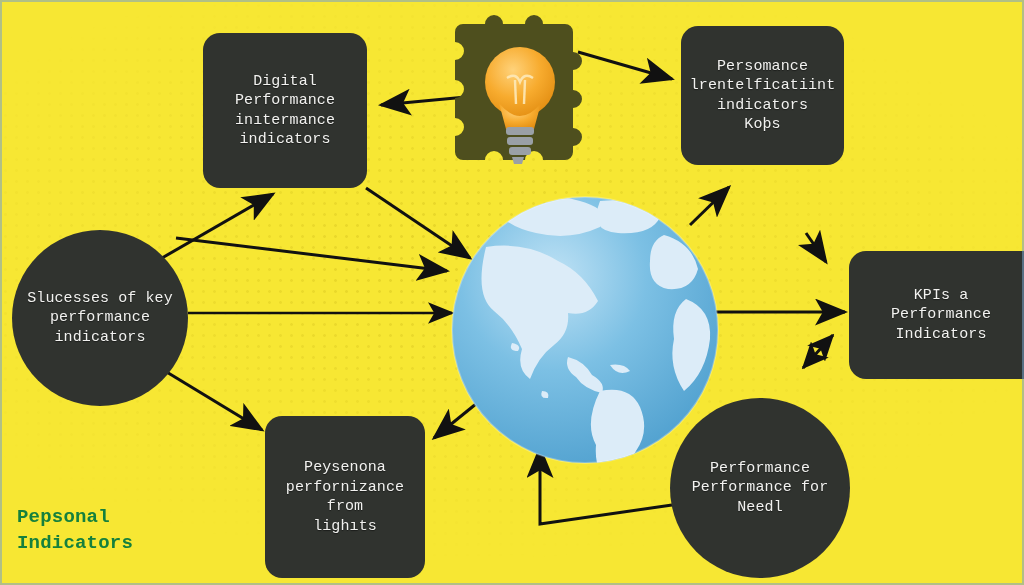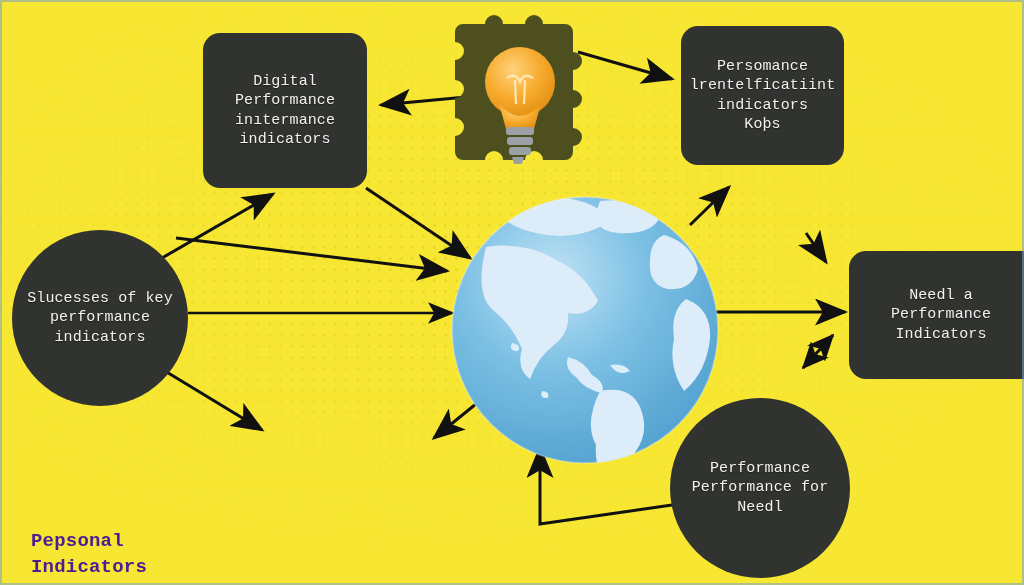--- a/index.html
+++ b/index.html
@@ -49,27 +49,26 @@
 
   
   #node-digital      {left:203px; top:33px;  width:164px;height:155px;}
   #node-identify     {left:681px; top:26px;  width:163px;height:139px;}
   #node-success      {left:12px;  top:230px; width:176px;height:176px;}
   #node-need         {left:849px; top:251px; width:184px;height:128px; border-radius:17px 0 0 17px;}
   #node-personal     {left:265px; top:416px; width:160px;height:162px;}
   #node-kpi          {left:670px; top:398px; width:180px;height:180px;}
 
   #caption{
-    position:absolute;left:31px;top:505px;
-    color:#4c1d95;
+    position:absolute;left:17px;top:505px;
+    color:#15803d;
     font-weight:bold;
     font-size:19px;
     line-height:1.35;
     letter-spacing:.2px;
-    margin-top:24px;
   }
   #caption span{display:block;}
 
   #globe{position:absolute;left:450px;top:195px;width:270px;height:270px;}
   #bulb{position:absolute;left:455px;top:10px;width:130px;height:162px;}
 </style>
 </head>
 <body>
 
 <div id="stage">
@@ -212,26 +211,34 @@
   <div class="node circle" id="node-success">
     <div>
       <span>Slucesses of key</span>
       <span>performance</span>
       <span>indicators</span>
     </div>
   </div>
 
   <div class="node box" id="node-need">
     <div>
-      <span>Needl a</span>
+      <span>KPIs a</span>
       <span>Performance</span>
       <span>Indicators</span>
     </div>
   </div>
 
+  <div class="node box" id="node-personal">
+    <div>
+      <span>Peysenona</span>
+      <span>perfornizance</span>
+      <span>from</span>
+      <span>lighıts</span>
+    </div>
+  </div>
 
   <div class="node circle" id="node-kpi">
     <div>
       <span>Performance</span>
       <span>Performance for</span>
       <span>Needl</span>
     </div>
   </div>
 
   <div id="caption">

